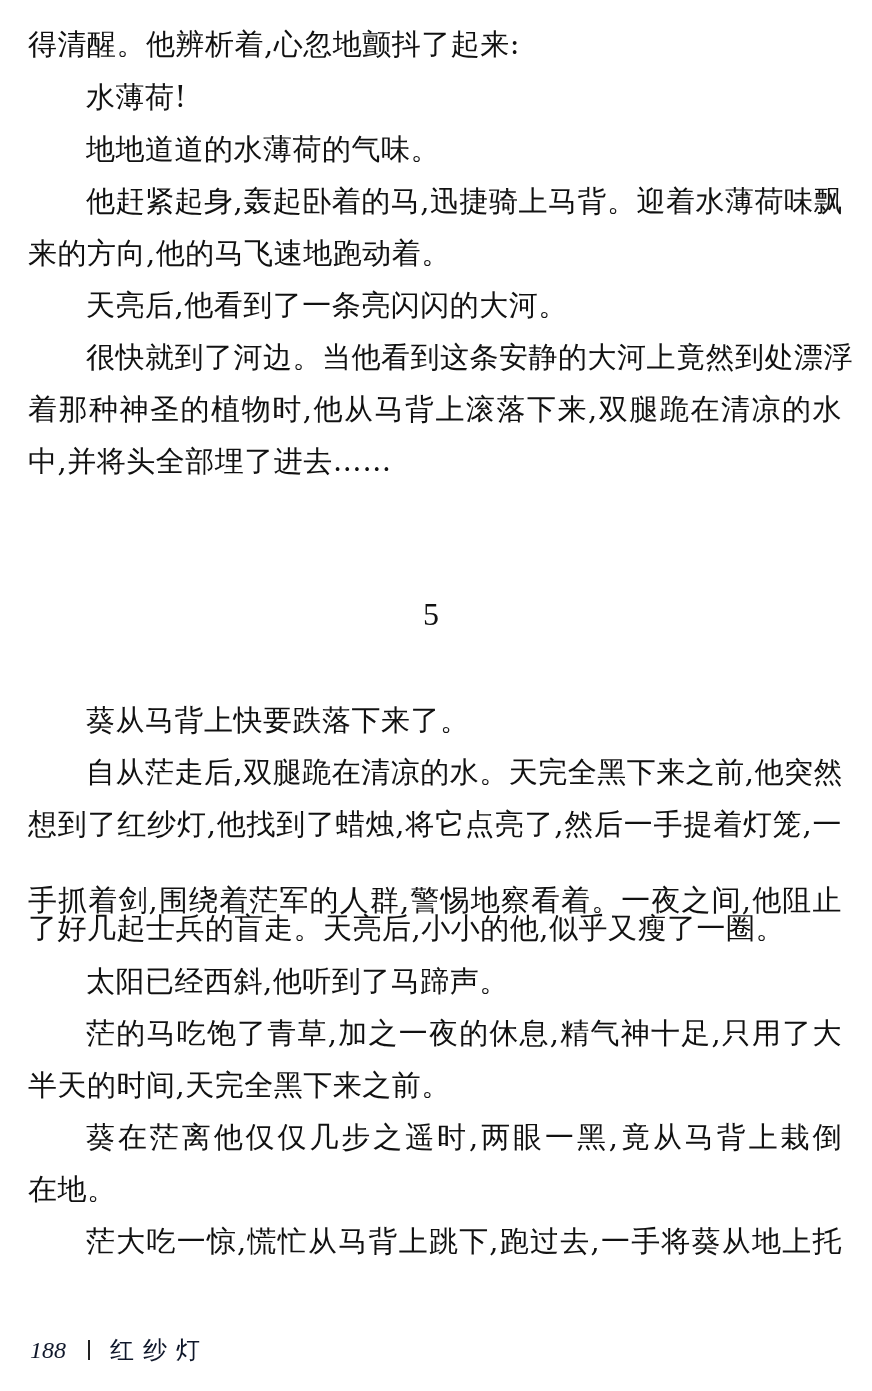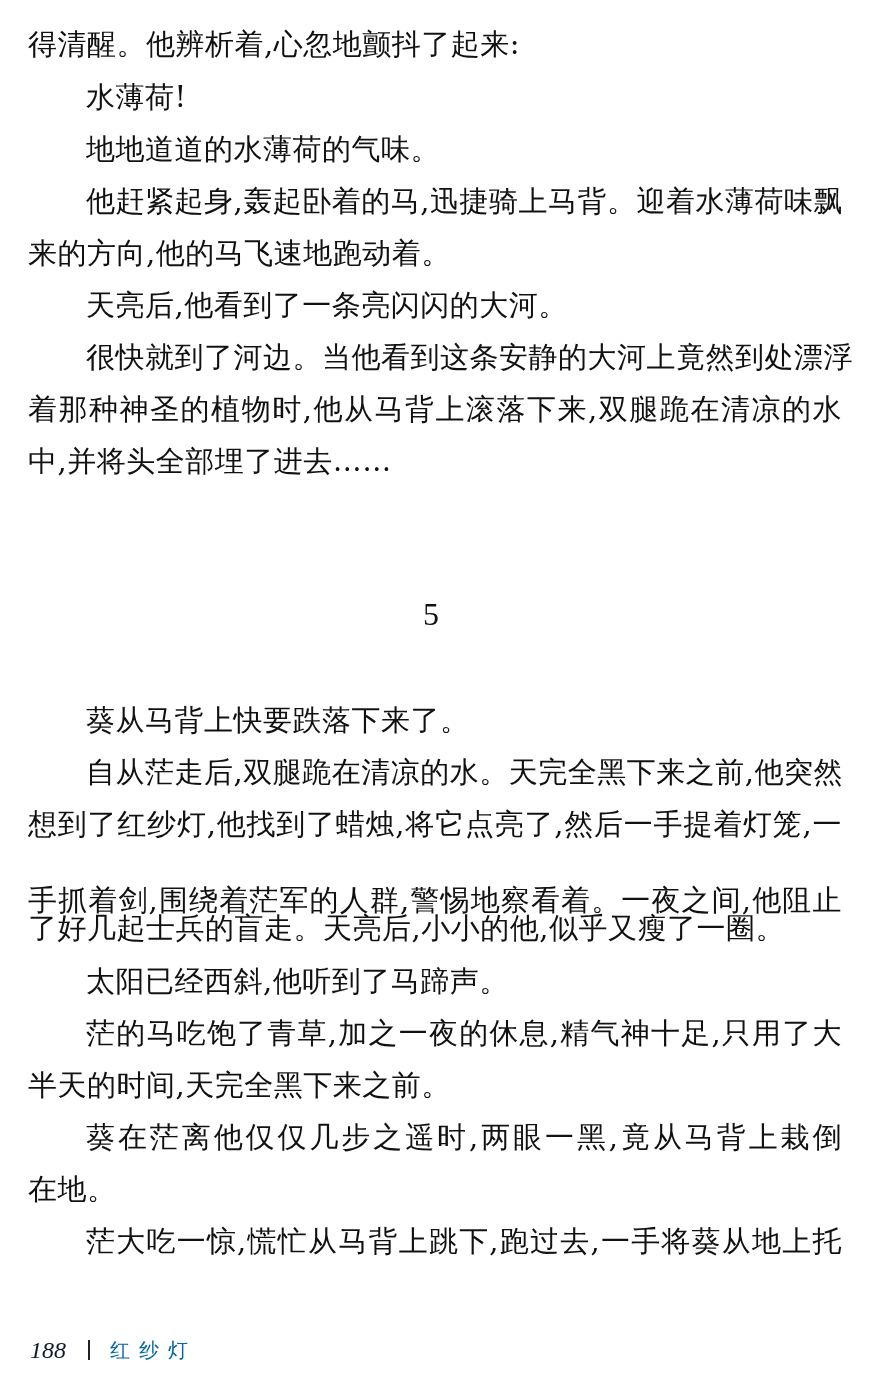--- a/index.html
+++ b/index.html
@@ -65,23 +65,23 @@
   }
   .footer .sep {
     display: inline-block;
     width: 2px;
     height: 20px;
     background: #222;
     margin-left: 22px;
     margin-right: 20px;
   }
   .footer .book-title {
-    font-size: 20px;
+    font-size: 24px;
     letter-spacing: 9px;
-    color: #0369a1;
+    color: #0f172a;
   }
 </style>
 </head>
 <body>
 
 <div class="page">
 
   <div>
     <div class="line" style="top:24px;">得清醒。他辨析着,心忽地颤抖了起来:</div>
     <div class="line indent" style="top:77px;">水薄荷!</div>

